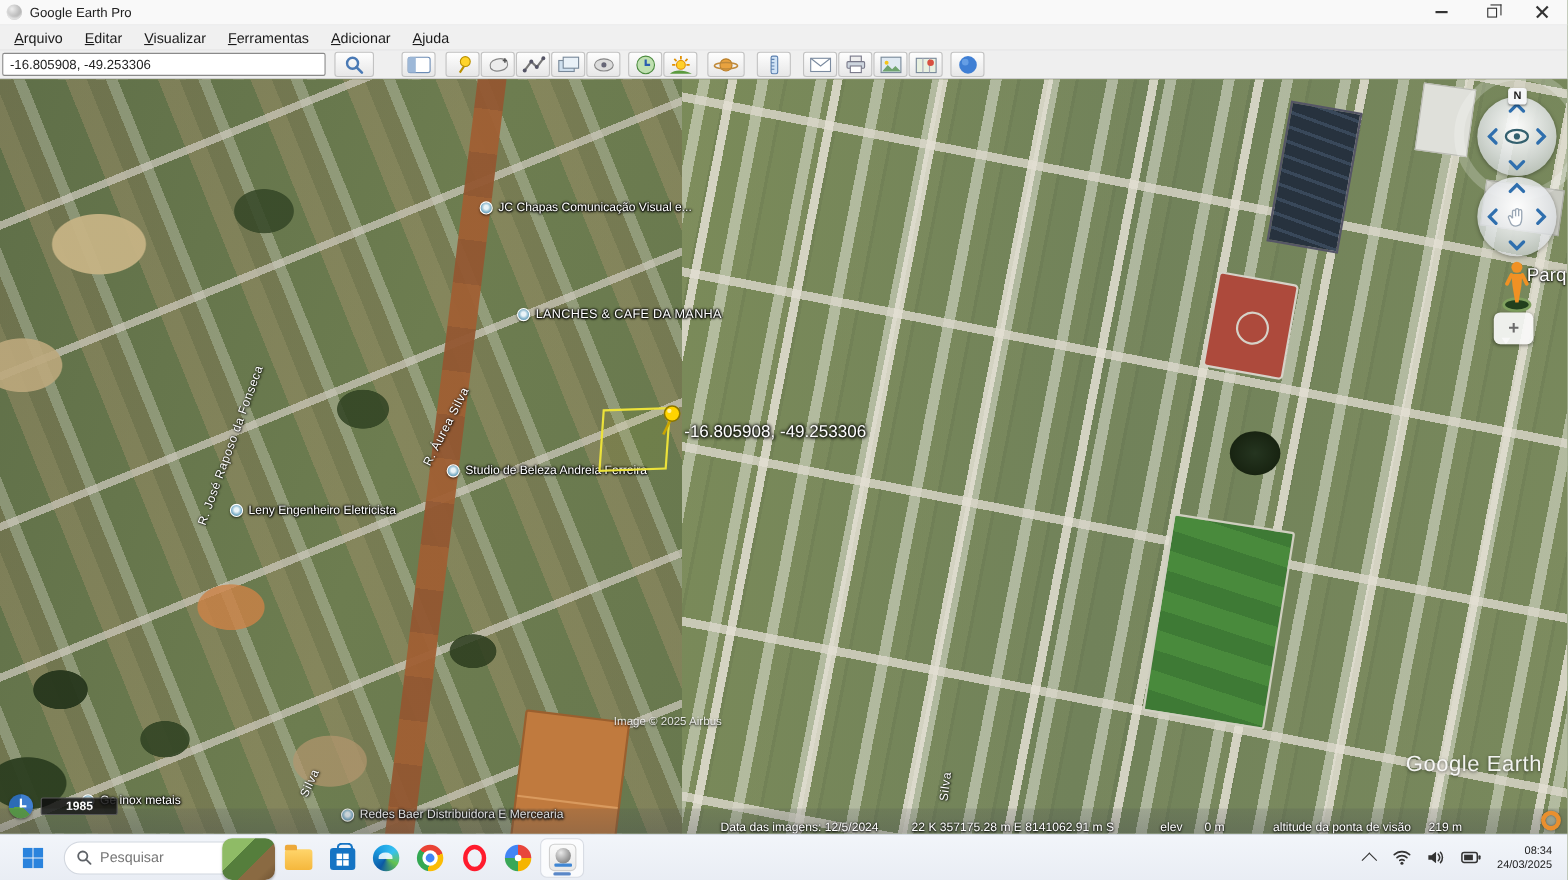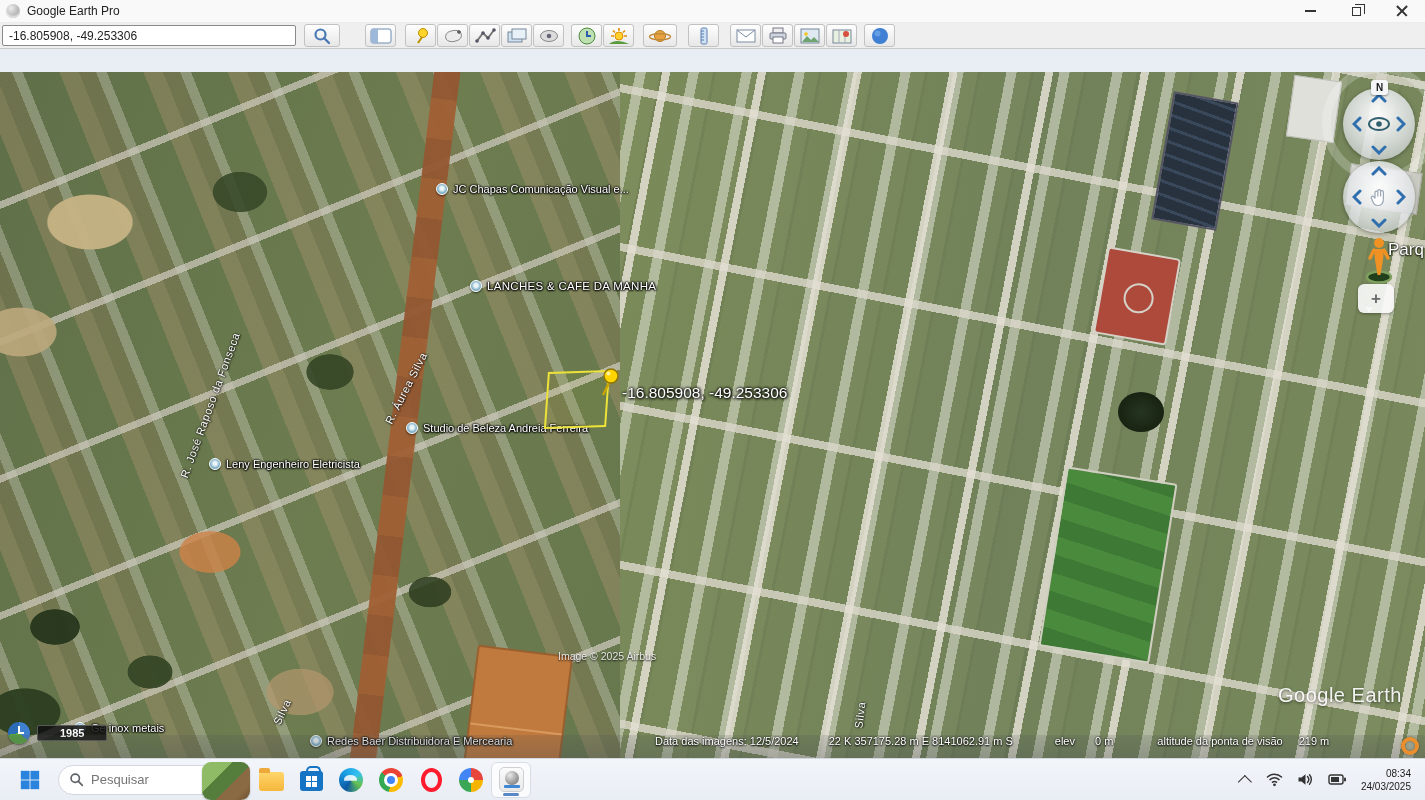--- a/index.html
+++ b/index.html
@@ -116,21 +116,21 @@
   .jarrow.right { right:6px; top:50%; transform:translateY(-50%) rotate(90deg); }
   .jcenter { position:absolute; left:50%; top:50%; transform:translate(-50%,-50%); }
   .n-badge { position:absolute; left:1371px; top:8px; width:17px; height:15px; background:#f5f6f8; border-radius:3px; color:#1b1b1b;
     font-size:10px; font-weight:bold; display:flex; align-items:center; justify-content:center; box-shadow:0 1px 2px rgba(0,0,0,.4); }
   .pegman { position:absolute; left:1364px; top:164px; }
   .zoom-plus { position:absolute; left:1358px; top:212px; width:36px; height:29px; background:rgba(248,248,248,.92); border-radius:6px;
     display:flex; align-items:center; justify-content:center; font-size:17px; font-weight:bold; color:#6b6b6b; box-shadow:0 1px 3px rgba(0,0,0,.35); }
   .zoom-plus::after { content:""; position:absolute; left:7px; bottom:-6px; border:6px solid transparent; border-top-color:rgba(248,248,248,.92); border-left-width:4px; border-right-width:4px; }
 
   
-  .status { position:absolute; left:0; right:0; bottom:0; height:23px; display:flex; align-items:flex-start;
+  .status { position:absolute; left:0; right:0; bottom:0; height:23px; display:flex; align-items:flex-end;
     background:linear-gradient(rgba(70,74,80,.16), rgba(70,74,80,.32));
     color:#fff; font-size:11px; text-shadow:0 0 2px #000,0 1px 2px #000; white-space:nowrap; }
   .st-date { margin-left:655px; } .st-utm { margin-left:30px; } .st-elev-l { margin-left:42px; }
   .st-elev-v { margin-left:20px; } .st-alt-l { margin-left:44px; } .st-alt-v { margin-left:16px; }
   .stream { position:absolute; right:6px; top:2px; width:18px; height:18px; border:4px solid #e98f2e; border-radius:50%; box-shadow:0 0 2px rgba(0,0,0,.5), inset 0 0 2px rgba(0,0,0,.5); }
 
   
   .taskbar { position:absolute; left:0; top:758px; width:1425px; height:42px; background:linear-gradient(#f2f5fa,#e9edf4); border-top:1px solid #d3d8e0; display:flex; align-items:center; padding:0 10px; }
   .task-btn { width:40px; height:36px; border:none; background:transparent; display:flex; align-items:center; justify-content:center; position:relative; border-radius:6px; }
   .task-btn.active { background:rgba(255,255,255,.75); border:1px solid #d8dce4; }
@@ -177,20 +177,28 @@
         </div>
       <div class="wc">
           <span class="restore-glyph"></span>
         </div>
       <div class="wc">
           <span class="close-glyph"></span>
         </div>
     </div>
   </div>
 
+  <div class="menubar">
+    <span class="menu-item">Arquivo</span>
+    <span class="menu-item">Editar</span>
+    <span class="menu-item">Visualizar</span>
+    <span class="menu-item">Ferramentas</span>
+    <span class="menu-item">Adicionar</span>
+    <span class="menu-item">Ajuda</span>
+  </div>
 
   <div class="toolbar">
     <input class="search-input" value="-16.805908, -49.253306" style="">
     <button class="tb ml8" style="width:36px">
       <svg width="18" height="18" viewBox="0 0 18 18">
           <circle cx="7.5" cy="7.5" r="5" fill="none" stroke="#4a7ab5" stroke-width="2.2"></circle>
           <path d="M11 11 L16 16" stroke="#4a7ab5" stroke-width="2.4" stroke-linecap="round"></path>
         </svg>
     </button>
     <button class="tb ml24">

